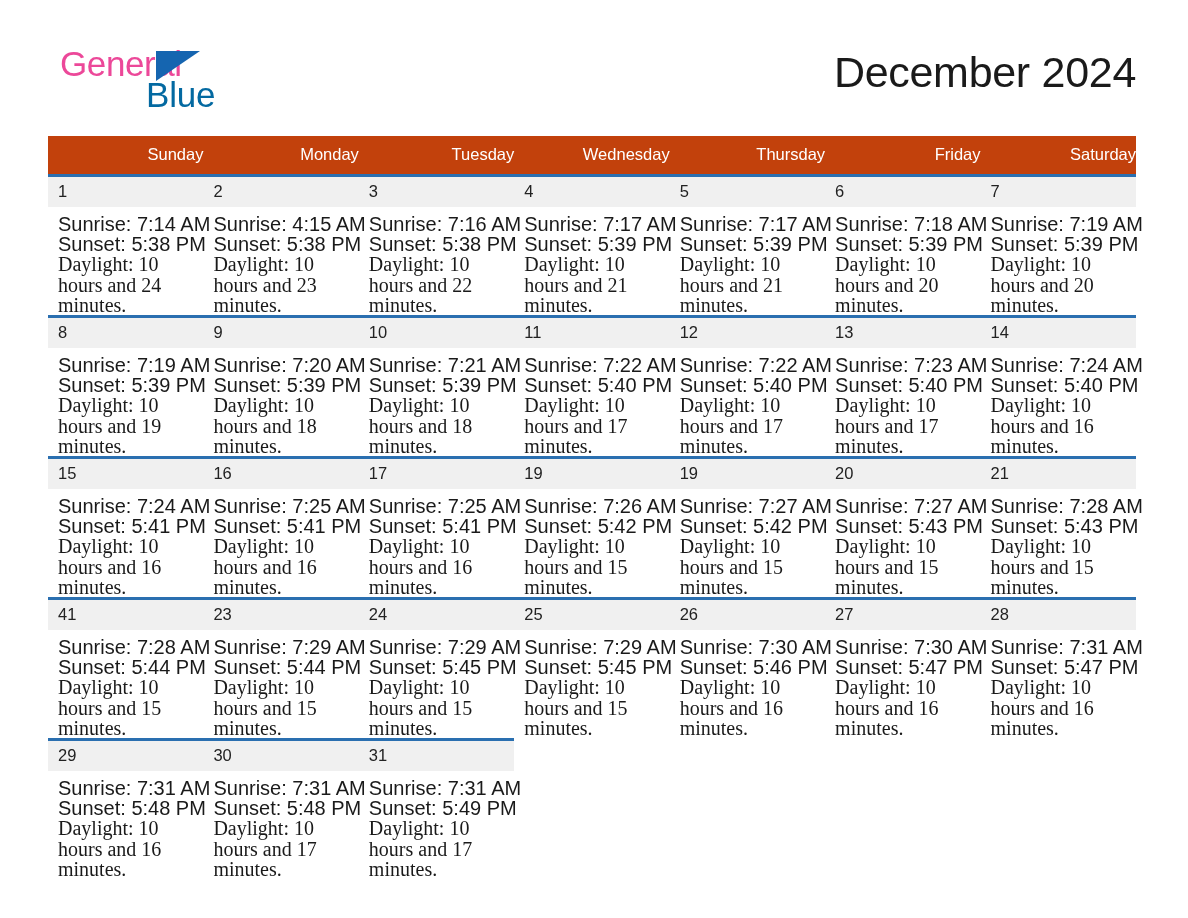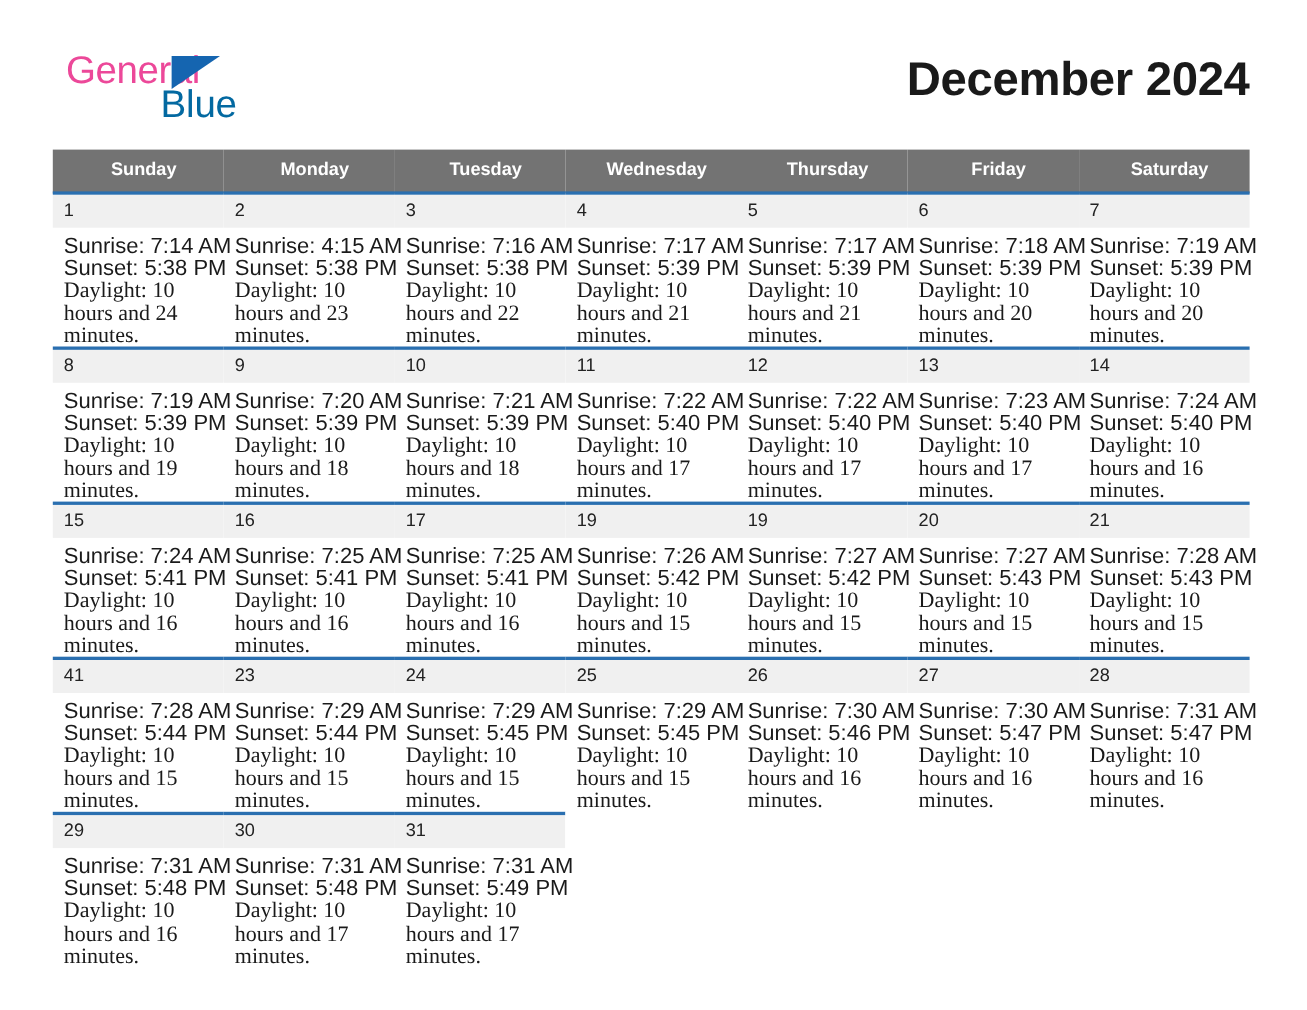--- a/index.html
+++ b/index.html
@@ -63,21 +63,21 @@
     white-space: nowrap;
     margin-left: 39px;
   }
 
   .title-block {
     text-align: right;
     padding-top: 2px;
   }
   .cal-title {
     font-size: 43px;
-    font-weight: bold;
+    font-weight: normal;
     color: #1a1a1a;
     line-height: 52px;
     letter-spacing: -0.3px;
     white-space: nowrap;
   }
   .cal-subtitle {
     font-size: 25px;
     font-weight: normal;
     color: #1a1a1a;
     line-height: 34px;
@@ -88,25 +88,25 @@
   
   .calendar {
     margin: 22px 52px 0 48px;
     border-collapse: collapse;
     table-layout: fixed;
     width: 1088px;
   }
   .calendar col { width: 155.4px; }
 
   thead th {
-    background: #737373;
+    background: #c2410c;
     color: #ffffff;
-    font-weight: bold;
+    font-weight: normal;
     font-size: 16.5px;
-    text-align: center;
+    text-align: right;
     padding: 9px 0 10px 10px;
     border: none;
   }
 
   tbody tr.week-row > td {
     border-top: 3px solid #2a6fb0;
     vertical-align: top;
     padding: 0;
     height: 119px;
     background: #ffffff;

